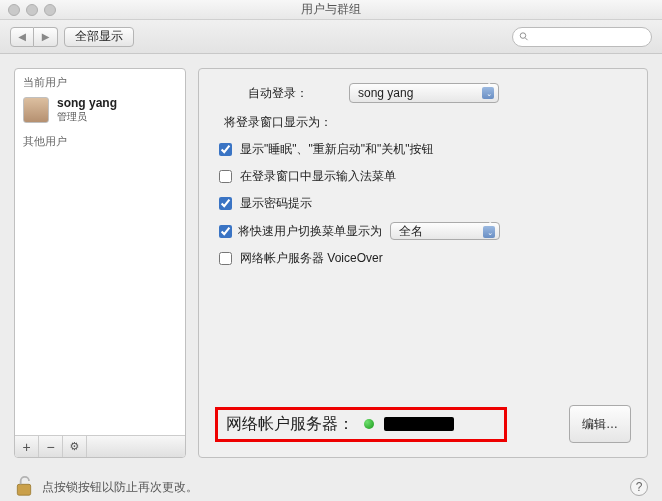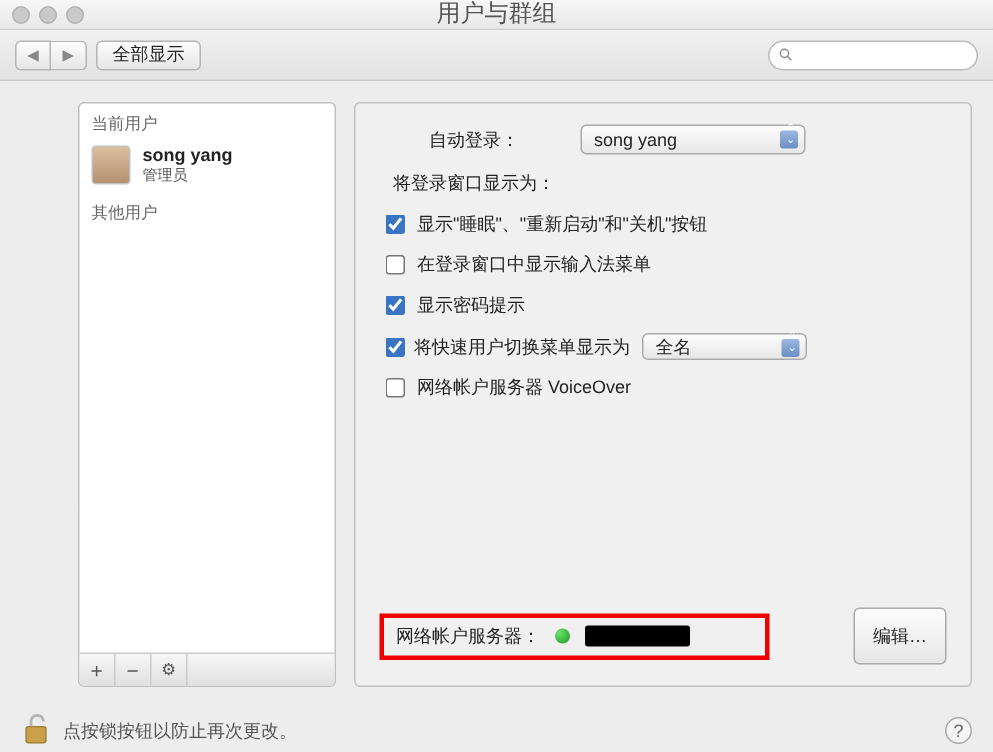--- a/index.html
+++ b/index.html
@@ -3,39 +3,39 @@
 <meta charset="utf-8">
 <style>
   * { box-sizing: border-box; margin: 0; padding: 0; }
   html, body { width: 662px; height: 501px; font-family: "Helvetica Neue", "Lucida Grande", sans-serif; font-size: 13px; color: #222; }
   body { background: #ededed; overflow: hidden; }
 
   
   .titlebar { height: 20px; display: flex; align-items: center; justify-content: center; background: linear-gradient(#f7f7f7,#e8e8e8); border-bottom: 1px solid #d0d0d0; position: relative; }
   .traffic { position: absolute; left: 8px; top: 4px; display: flex; gap: 6px; }
   .traffic span { width: 12px; height: 12px; border-radius: 50%; background: #c9c9c9; border: 1px solid #b0b0b0; }
-  .title { font-size: 16px; color: #555; }
+  .title { font-size: 12px; color: #555; }
 
   
   .toolbar { height: 34px; display: flex; align-items: center; padding: 0 10px; background: linear-gradient(#f0f0f0,#e3e3e3); border-bottom: 1px solid #c8c8c8; gap: 6px; }
   .navbtns { display: flex; }
   .navbtn { width: 24px; height: 20px; background: linear-gradient(#fdfdfd,#e6e6e6); border: 1px solid #b5b5b5; display: flex; align-items: center; justify-content: center; font-size: 10px; color: #888; cursor: default; }
   .navbtn:first-child { border-radius: 4px 0 0 4px; }
   .navbtn:last-child { border-radius: 0 4px 4px 0; border-left: none; }
   .showall { height: 20px; padding: 0 10px; background: linear-gradient(#fdfdfd,#e6e6e6); border: 1px solid #b5b5b5; border-radius: 4px; font-size: 12px; display: flex; align-items: center; }
   .spacer { flex: 1; }
   .search { width: 140px; height: 20px; border: 1px solid #bbb; border-radius: 10px; background: #fff; display: flex; align-items: center; padding: 0 6px; gap: 4px; }
   .search svg { width: 11px; height: 11px; fill: #888; }
   .search input { border: none; outline: none; width: 100%; font-size: 11px; }
 
   
   .content { display: flex; padding: 14px; gap: 12px; height: 418px; }
   
   
-  .sidebar { width: 172px; display: flex; flex-direction: column; background: #fff; border: 1px solid #c0c0c0; border-radius: 4px; overflow: hidden; margin-left: 38px; }
+  .sidebar { width: 172px; display: flex; flex-direction: column; background: #fff; border: 1px solid #c0c0c0; border-radius: 4px; overflow: hidden; }
   .section-title { font-size: 11px; color: #666; padding: 6px 8px 2px; }
   .user { display: flex; align-items: center; gap: 8px; padding: 4px 8px; }
   .avatar { width: 26px; height: 26px; border-radius: 3px; background: linear-gradient(#dcbfa0,#b59070); border: 1px solid #c0c0c0; flex-shrink: 0; }
   .silhouette { width: 26px; height: 26px; border-radius: 3px; background: #6a6a6a; position: relative; flex-shrink: 0; }
   .silhouette::before { content:""; position:absolute; width:10px; height:10px; background:#cacaca; border-radius:50%; top:3px; left:8px; }
   .silhouette::after { content:""; position:absolute; width:18px; height:10px; background:#cacaca; border-radius:8px 8px 0 0; top:13px; left:4px; }
   .uname { font-weight: bold; font-size: 12px; }
   .urole { font-size: 10px; color: #555; }
   .sidespacer { flex: 1; }
   .loginopt { background: linear-gradient(#8fb9df,#6fa0ce); color: #fff; padding: 7px 8px; display: flex; align-items: center; gap: 6px; font-size: 12px; text-shadow: 0 -1px 0 rgba(0,0,0,.3); }
@@ -53,21 +53,21 @@
   .popup::before { content:"⌃\A⌄"; white-space:pre; position:absolute; right:6px; top:-2px; font-size:7px; line-height:8px; color:#fff; z-index:1; }
   .radiogrp { display: flex; flex-direction: column; gap: 4px; }
   .radio, .chk { display: flex; align-items: center; gap: 6px; font-size: 12px; }
   .radio input, .chk input { accent-color: #3a74c4; }
   .chklist { display: flex; flex-direction: column; gap: 10px; margin-bottom: 14px; }
   .chkrow { display: flex; align-items: center; gap: 8px; margin-left: 4px; }
   .smallpopup { height: 18px; min-width: 110px; }
   
   .mainspacer { flex: 1; }
   .netrow { display: flex; align-items: center; }
-  .redbox { border: 3px solid #e00; padding: 4px 50px 4px 8px; display: flex; align-items: center; gap: 10px; font-size: 12px; }
+  .redbox { border: 3px solid #e00; padding: 4px 50px 4px 8px; display: flex; align-items: center; gap: 10px; font-size: 16px; }
   .statusdot { width: 10px; height: 10px; border-radius: 50%; background: radial-gradient(circle at 30% 30%, #6fe06f, #1a991a); }
   .blackbar { width: 70px; height: 14px; background: #000; border-radius: 2px; }
   .editbtn { margin-left: auto; height: 20px; padding: 18px 12px; background: linear-gradient(#fdfdfd,#e6e6e6); border: 1px solid #aaa; border-radius: 4px; font-size: 12px; display: flex; align-items: center; }
 
   
   .footer { height: 30px; display: flex; align-items: center; padding: 0 14px; gap: 8px; font-size: 12px; color: #555; }
   .lock svg { width: 20px; height: 24px; }
   .help { margin-left: auto; width: 18px; height: 18px; border: 1px solid #aaa; border-radius: 50%; display: flex; align-items: center; justify-content: center; font-size: 12px; color: #666; background: #f5f5f5; }
 </style>
 </head>

